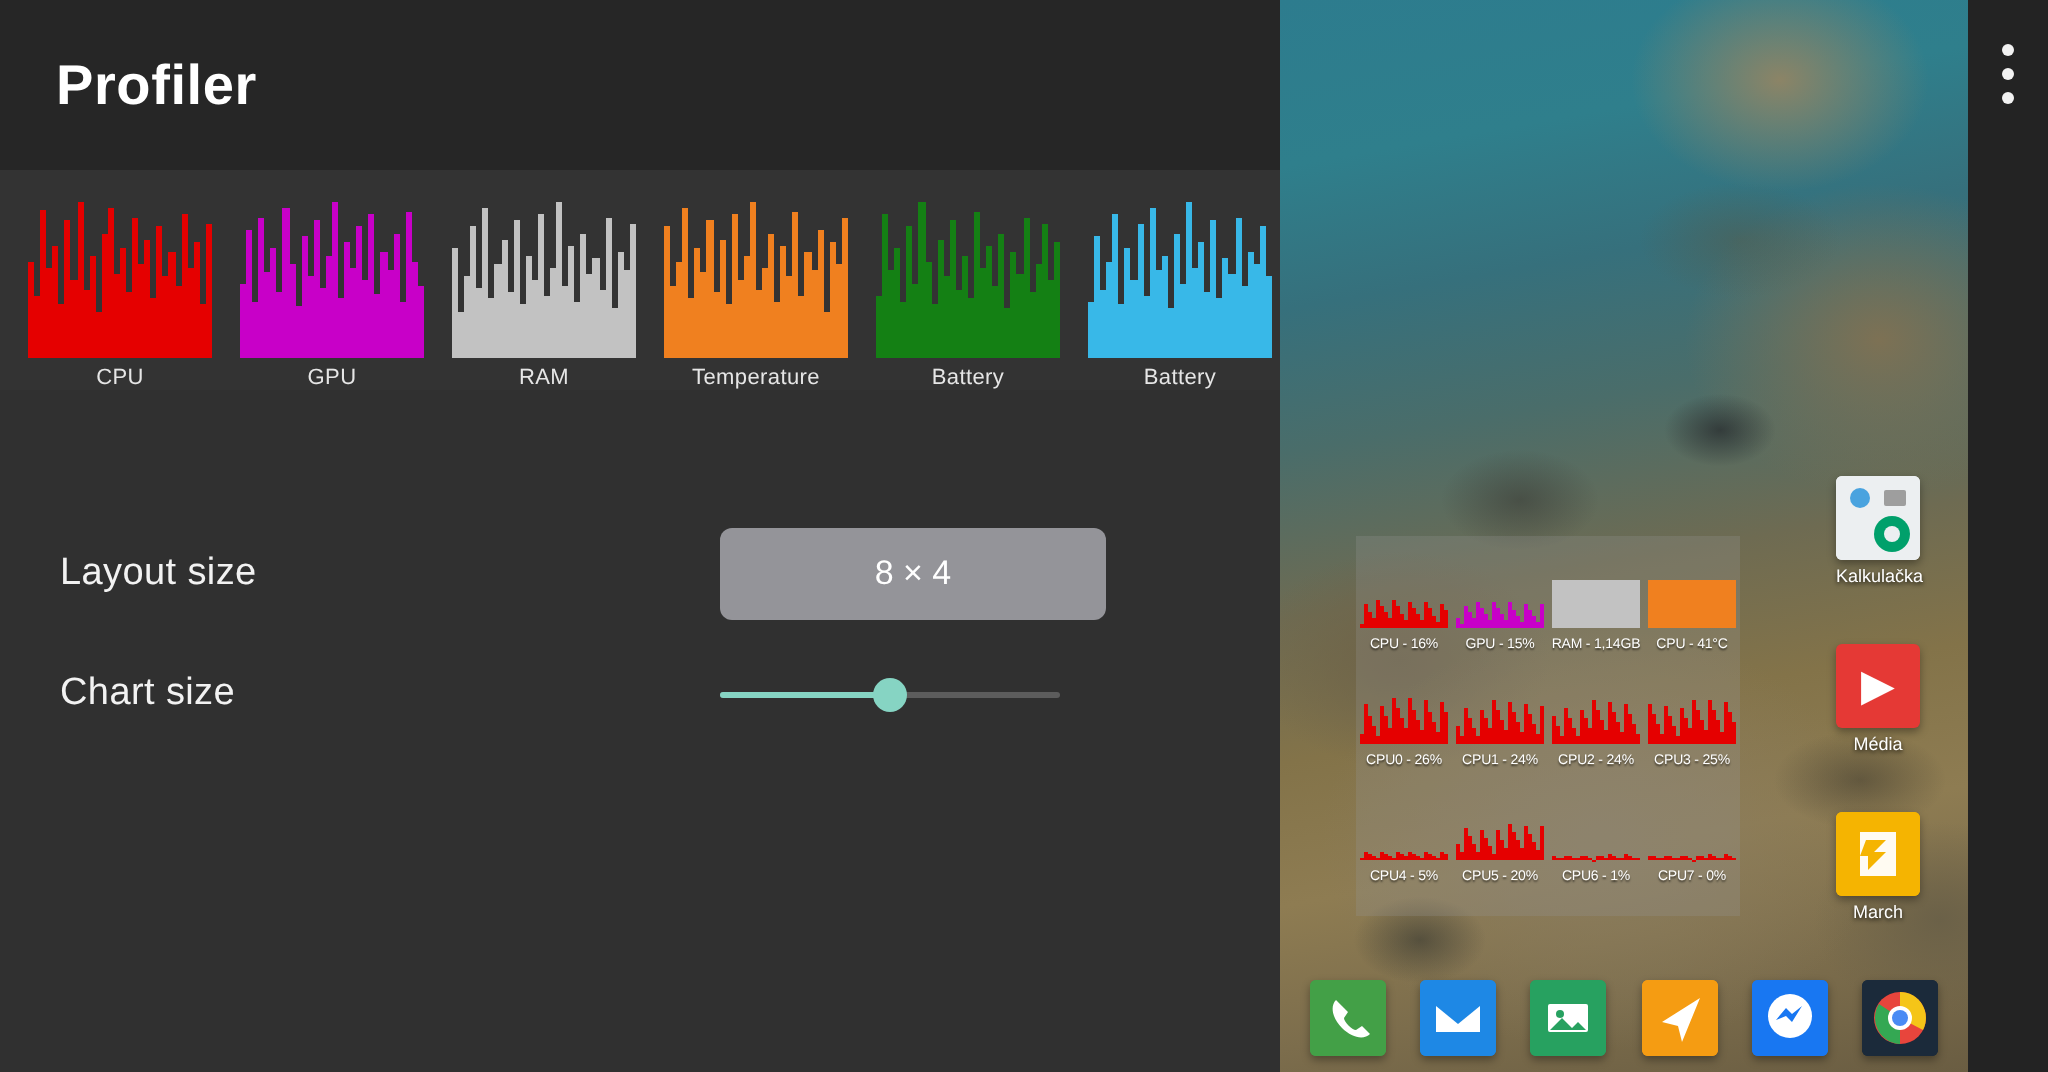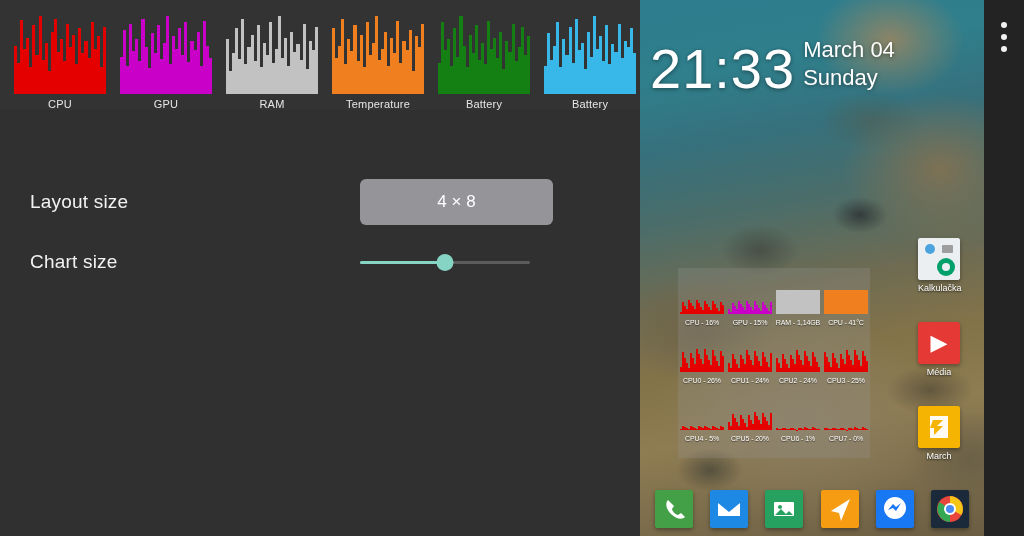--- a/index.html
+++ b/index.html
@@ -102,20 +102,23 @@
     cursor:pointer; box-shadow:0 2px 4px rgba(0,0,0,.35); }
   .glyph { font-size:20px; color:#fff; line-height:1; }
 </style>
 </head>
 <body>
 
 <div id="root">
 
   <div id="left">
 
+    <div id="appbar">
+      <div id="appbar-title">Profiler</div>
+    </div>
 
     <div id="charts-strip">
         <div class="chart-col">
           <div class="chart-bars">
             <div class="b bar" style="height: 62%; background: rgb(229, 0, 0);"></div>
             <div class="b bar" style="height: 40%; background: rgb(229, 0, 0);"></div>
             <div class="b bar" style="height: 95%; background: rgb(229, 0, 0);"></div>
             <div class="b bar" style="height: 58%; background: rgb(229, 0, 0);"></div>
             <div class="b bar" style="height: 72%; background: rgb(229, 0, 0);"></div>
             <div class="b bar" style="height: 35%; background: rgb(229, 0, 0);"></div>
@@ -320,48 +323,41 @@
             <div class="b bar" style="height: 52%; background: rgb(56, 184, 232);"></div>
           </div>
           <div class="chart-label">Battery</div>
         </div>
       </div>
 
     <div id="settings">
         <div class="setting-row">
           <div class="setting-label">Layout size</div>
           <div class="setting-ctl">
-            <div class="combo" style="background: rgb(148, 148, 153);">4 × 8</div>
+            <div class="combo" style="background: rgb(148, 148, 153);">8 × 4</div>
           </div>
         </div>
         <div class="setting-row">
           <div class="setting-label">Chart size</div>
           <div class="setting-ctl">
             <div class="slider">
               <div class="track"></div>
               <div class="fill" style="width: 50%; background: rgb(134, 212, 195);"></div>
               <div class="thumb" style="left: 50%; background: rgb(134, 212, 195);"></div>
             </div>
           </div>
         </div>
       </div>
   </div>
 
   <div id="right">
     <div id="wall">
       <div id="wall-rocks"></div>
     </div>
 
-    <div id="clock">
-      <div id="clock-time">21:33</div>
-      <div id="clock-date">
-        <div>March 04</div>
-        <div>Sunday</div>
-      </div>
-    </div>
 
     <div id="overlay">
         <div class="ov-row">
           <div class="ov-cell" style="left: 0px;">
             <div class="ov-graph">
               <div class="b" style="height: 8%; background: rgb(229, 0, 0);"></div>
               <div class="b" style="height: 38.784%; background: rgb(229, 0, 0);"></div>
               <div class="b" style="height: 27.968%; background: rgb(229, 0, 0);"></div>
               <div class="b" style="height: 17.152%; background: rgb(229, 0, 0);"></div>
               <div class="b" style="height: 47.936%; background: rgb(229, 0, 0);"></div>

